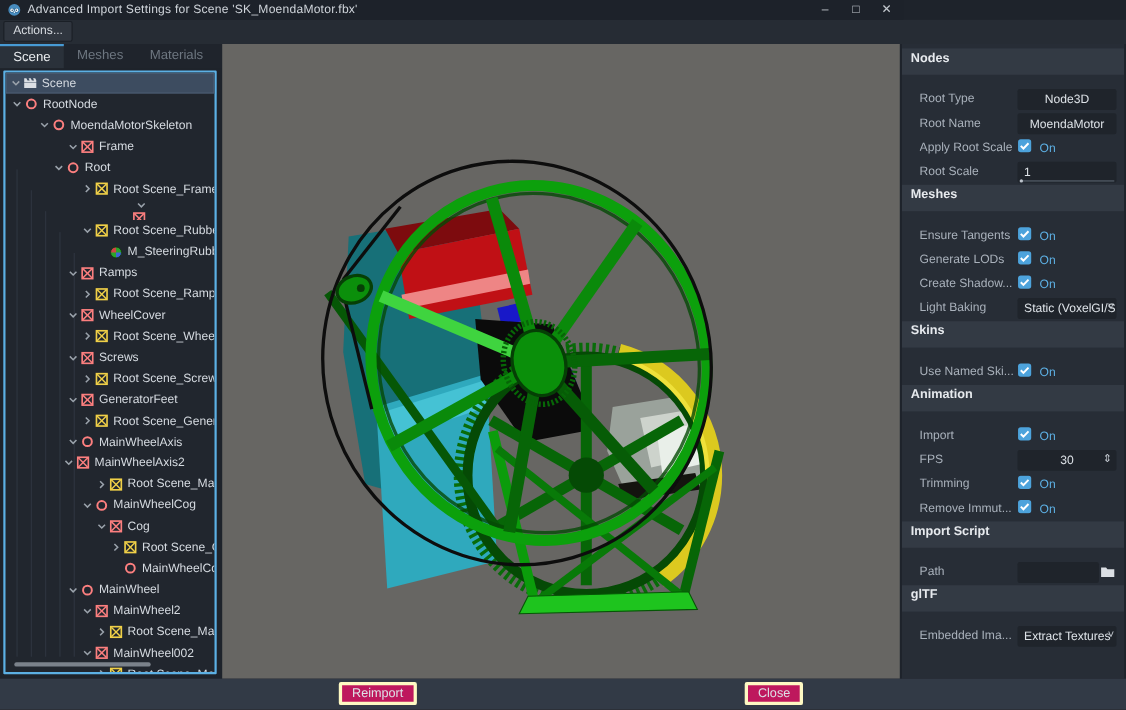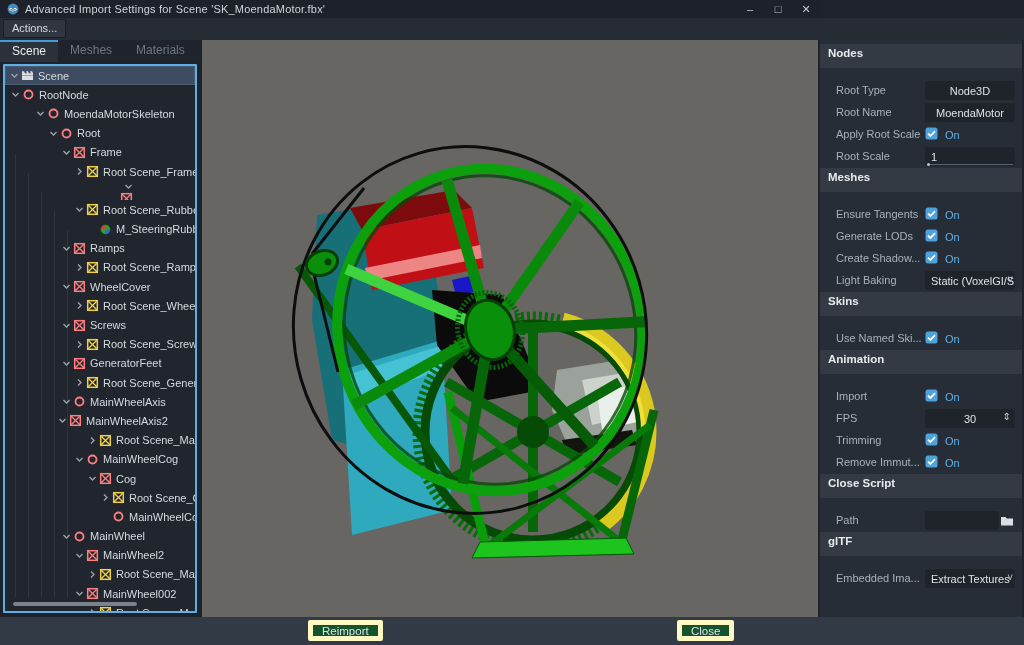--- a/index.html
+++ b/index.html
@@ -58,22 +58,22 @@
   .spin-slider { position:relative; }
   .spin-slider .slider-line { position:absolute; left:2px; right:2px; bottom:1px; height:1px; background:#5a6470; }
   .spin-slider .slider-dot { position:absolute; left:2px; bottom:0; width:3px; height:3px; border-radius:50%; background:#bcc3cb; }
   .dd-arrow { position:absolute; right:2px; top:3px; color:#c6ccd3; font-size:10px; }
   .spinner-arrows { position:absolute; right:4px; top:2px; color:#c6ccd3; font-size:10px; letter-spacing:0; }
   .path-box { width:74px; }
   .folder-btn { position:absolute; right:0; top:2px; width:15px; height:15px; }
 
   
   .footer { position:absolute; left:0; top:617px; width:1024px; height:28px; background:#323a46; }
-  .footer-btn { position:absolute; top:3px; height:21px; padding:0 9px; background:#14532d;
-                border:5px solid #fef9c3; border-radius:2px; color:#dde1e6; font-size:11.5px; }
+  .footer-btn { position:absolute; top:3px; height:21px; padding:0 9px; background:#be185d;
+                border:3px solid #fef9c3; border-radius:2px; color:#dde1e6; font-size:11.5px; }
   .reimport { left:308px; }
   .close { left:677px; }
 </style>
 </head>
 <body>
 
 <div class="window">
 
   <div class="titlebar">
     <svg class="app-icon" viewBox="0 0 12 12">
@@ -143,47 +143,47 @@
               <path d="M1.5,3 L4.5,6 L7.5,3" fill="none" stroke="#9aa2ab" stroke-width="1.4"></path>
             </svg>
           </span>
           <span class="ticon">
             <svg width="13" height="13" viewBox="0 0 13 13">
               <circle cx="6.5" cy="6.5" r="4" fill="none" stroke="#fc7f7f" stroke-width="1.8"></circle>
             </svg>
           </span>
           <span class="tlabel">MoendaMotorSkeleton</span>
         </div>
+        <div class="tree-row" style="padding-left: 56px;">
+          <span class="chev">
+            <svg width="9" height="9" viewBox="0 0 9 9">
+              <path d="M1.5,3 L4.5,6 L7.5,3" fill="none" stroke="#9aa2ab" stroke-width="1.4"></path>
+            </svg>
+          </span>
+          <span class="ticon">
+            <svg width="13" height="13" viewBox="0 0 13 13">
+              <rect x="1.7" y="1.7" width="9.6" height="9.6" fill="none" stroke="#fc7f7f" stroke-width="1.5"></rect>
+              <line x1="2.2" y1="2.2" x2="10.8" y2="10.8" stroke="#fc7f7f" stroke-width="1.3"></line>
+              <line x1="10.8" y1="2.2" x2="2.2" y2="10.8" stroke="#fc7f7f" stroke-width="1.3"></line>
+            </svg>
+          </span>
+          <span class="tlabel">Frame</span>
+        </div>
         <div class="tree-row" style="padding-left: 43px;">
           <span class="chev">
             <svg width="9" height="9" viewBox="0 0 9 9">
               <path d="M1.5,3 L4.5,6 L7.5,3" fill="none" stroke="#9aa2ab" stroke-width="1.4"></path>
             </svg>
           </span>
           <span class="ticon">
             <svg width="13" height="13" viewBox="0 0 13 13">
               <circle cx="6.5" cy="6.5" r="4" fill="none" stroke="#fc7f7f" stroke-width="1.8"></circle>
             </svg>
           </span>
           <span class="tlabel">Root</span>
-        </div>
-        <div class="tree-row" style="padding-left: 56px;">
-          <span class="chev">
-            <svg width="9" height="9" viewBox="0 0 9 9">
-              <path d="M1.5,3 L4.5,6 L7.5,3" fill="none" stroke="#9aa2ab" stroke-width="1.4"></path>
-            </svg>
-          </span>
-          <span class="ticon">
-            <svg width="13" height="13" viewBox="0 0 13 13">
-              <rect x="1.7" y="1.7" width="9.6" height="9.6" fill="none" stroke="#fc7f7f" stroke-width="1.5"></rect>
-              <line x1="2.2" y1="2.2" x2="10.8" y2="10.8" stroke="#fc7f7f" stroke-width="1.3"></line>
-              <line x1="10.8" y1="2.2" x2="2.2" y2="10.8" stroke="#fc7f7f" stroke-width="1.3"></line>
-            </svg>
-          </span>
-          <span class="tlabel">Frame</span>
         </div>
         <div class="tree-row" style="padding-left: 69px;">
           <span class="chev">
             <svg width="9" height="9" viewBox="0 0 9 9">
               <path d="M3,1.5 L6,4.5 L3,7.5" fill="none" stroke="#9aa2ab" stroke-width="1.4"></path>
             </svg>
           </span>
           <span class="ticon">
             <svg width="13" height="13" viewBox="0 0 13 13">
               <rect x="1.7" y="1.7" width="9.6" height="9.6" fill="none" stroke="#f0d048" stroke-width="1.5"></rect>
@@ -706,21 +706,21 @@
       <div class="prop-row">
         <span class="prop-label">Remove Immut...</span>
         <div class="ctrl check-wrap">
           <span><svg width="13" height="13" viewBox="0 0 13 13">
               <rect x="0.5" y="0.5" width="12" height="12" rx="2.5" fill="#4da3dc"></rect>
               <path d="M3,6.6 L5.4,9 L10,4.2" fill="none" stroke="#ffffff" stroke-width="1.8"></path>
             </svg></span>
           <span class="on-label">On</span>
         </div>
       </div>
-      <div class="sec-header">Close Script</div>
+      <div class="sec-header">Import Script</div>
       <div class="prop-row">
         <span class="prop-label">Path</span>
         <div class="ctrl">
           <div class="box left path-box"></div>
           <span class="folder-btn"><svg width="14" height="12" viewBox="0 0 14 12">
               <path d="M1,2 h4.5 l1.3,1.6 H13 v7 H1 Z" fill="#dbdfe4"></path>
             </svg></span>
         </div>
       </div>
       <div class="sec-header">glTF</div>

